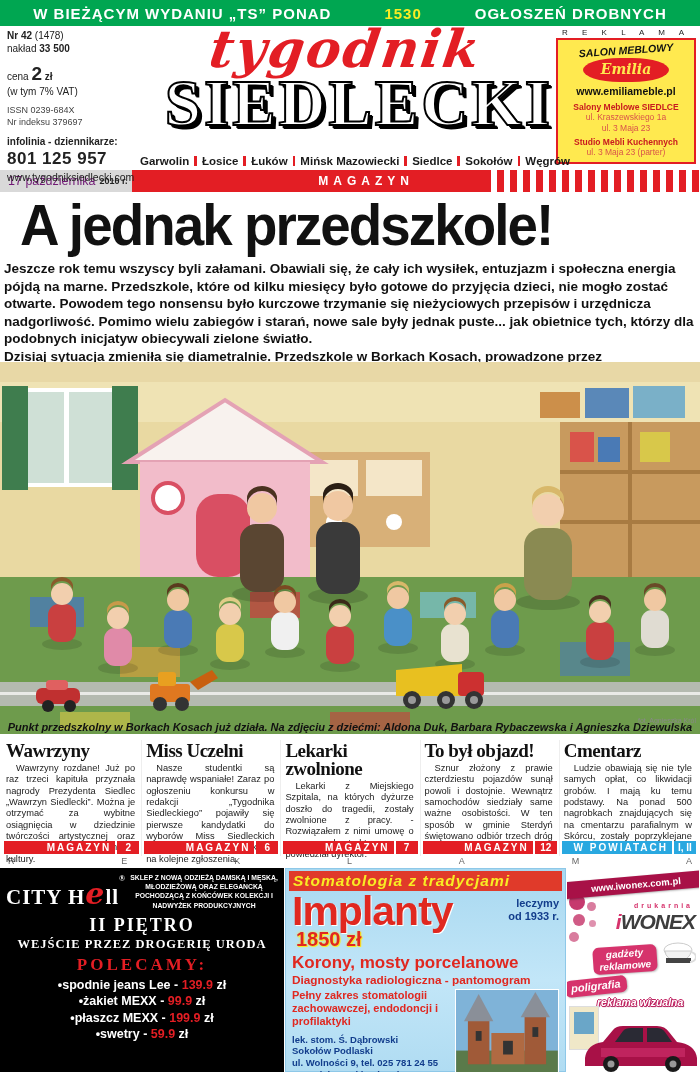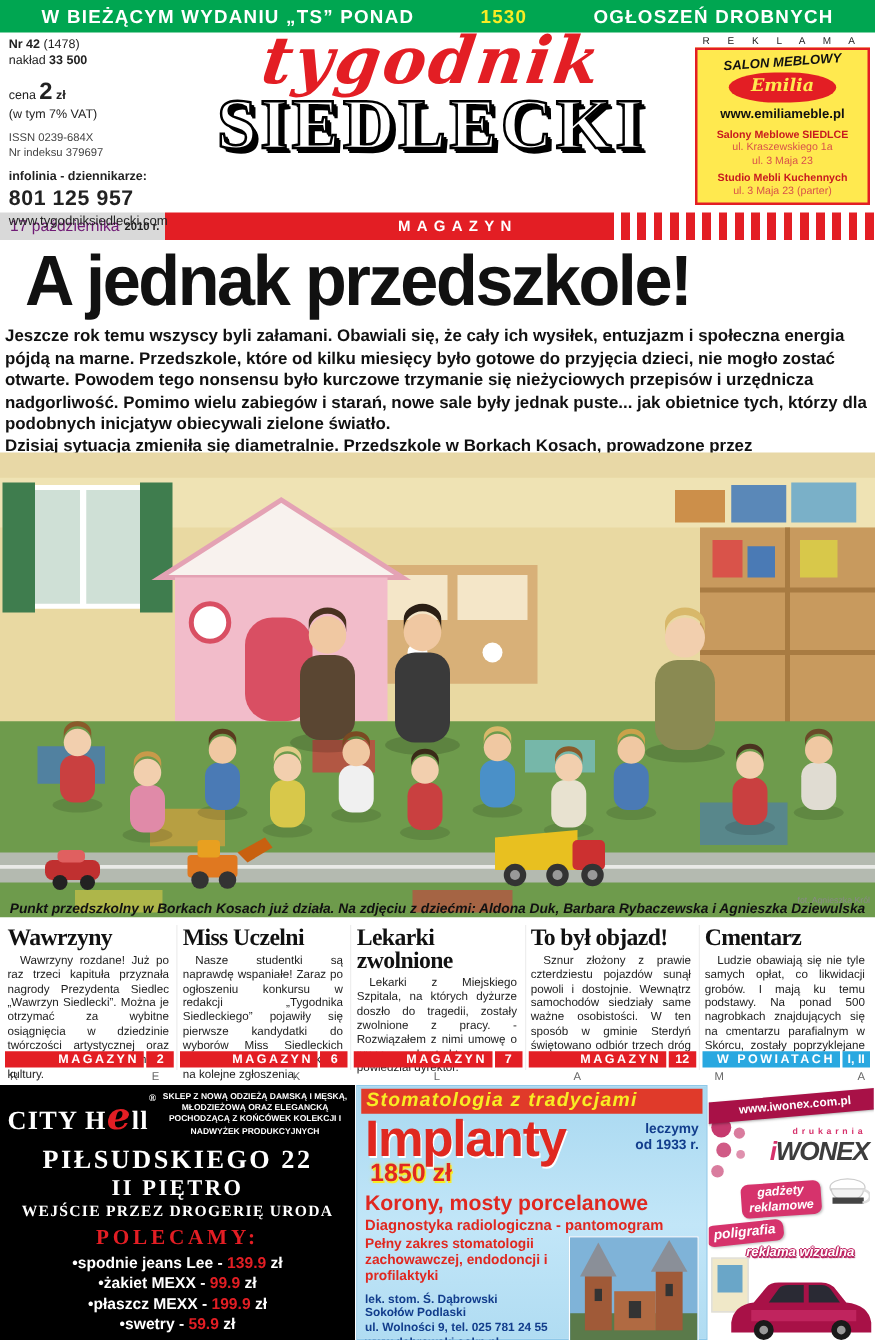--- a/index.html
+++ b/index.html
@@ -20,23 +20,23 @@
   .price-line { font-size:10px; }
   .price-line .big { font-size:19px; font-weight:bold; }
   .small-gray { font-size:9px; color:#444; }
   .infol { font-weight:bold; font-size:10px; margin-top:8px; }
   .phone { font-weight:bold; font-size:17px; letter-spacing:0.5px; }
   .site { font-size:10.5px; margin-top:1px; }
 
   .masthead { position:absolute; left:138px; top:0; width:415px; text-align:center; }
   .masthead-script { font-family:"DejaVu Serif", serif; font-style:italic; font-weight:bold;
     color:#e31e24; font-size:52px; line-height:0.9; transform:skewX(-8deg); letter-spacing:2px; }
-  .masthead-block { font-family:"Liberation Serif", serif; font-weight:bold; font-size:57px; line-height:0.95;
+  .masthead-block { font-family:"Liberation Serif", serif; font-weight:bold; font-size:65px; line-height:0.95;
     color:#fff; letter-spacing:3px; -webkit-text-stroke:2px #000;
-    text-shadow:3px 3px 0 #000, 4px 4px 0 #000; }
+    text-shadow:3px 3px 0 #000, 4px 4px 0 #000;text-align:right; }
 
   .reklama-col { position:absolute; right:4px; top:2px; width:140px; text-align:center; }
   .reklama-letters { font-size:8px; letter-spacing:6px; color:#222; margin-bottom:1px; }
   .emilia-box { border:2px solid #e31e24; background:#ffe94f; padding:4px 2px; font-size:8.5px; line-height:1.25; }
   .emilia-top { font-weight:bold; font-style:italic; font-size:10.5px; color:#111; transform:rotate(-4deg); }
   .emilia-oval { background:#e31e24; color:#ffe94f; border-radius:50%/60%; width:86px; margin:1px auto 3px;
     font-family:"DejaVu Serif", serif; font-style:italic; font-weight:bold; font-size:14px; padding:3px 0; }
   .emilia-www { font-weight:bold; font-size:10.5px; color:#111; margin-bottom:4px; }
   .emilia-red-b { color:#c81a1f; font-weight:bold; }
   .emilia-red { color:#d9534a; }
@@ -189,20 +189,35 @@
         <div class="emilia-oval">Emilia</div>
         <div class="emilia-www">www.emiliameble.pl</div>
         <div class="emilia-red-b">Salony Meblowe SIEDLCE</div>
         <div class="emilia-red">ul. Kraszewskiego 1a</div>
         <div class="emilia-red">ul. 3 Maja 23</div>
         <div class="emilia-red-b" style="margin-top:3px">Studio Mebli Kuchennych</div>
         <div class="emilia-red">ul. 3 Maja 23 (parter)</div>
       </div>
     </div>
 
+    <div class="towns-bar">
+      <span>Garwolin</span>
+        <i class="town-sep"></i>
+      <span>Łosice</span>
+        <i class="town-sep"></i>
+      <span>Łuków</span>
+        <i class="town-sep"></i>
+      <span>Mińsk Mazowiecki</span>
+        <i class="town-sep"></i>
+      <span>Siedlce</span>
+        <i class="town-sep"></i>
+      <span>Sokołów</span>
+        <i class="town-sep"></i>
+      <span>Węgrów</span>
+    </div>
   </div>
 
   <div class="date-bar">
     <div class="date-left">
       <span class="d1">17 października</span>
       <span class="d2">2010 r.</span>
     </div>
     <div class="date-red">
       <span>MAGAZYN</span>
     </div>
@@ -434,21 +449,20 @@
     <span>A</span>
   </div>
 
   <div class="ads">
 
     <div class="ad-cityhell">
       <div class="ch-top">
         <div class="ch-logo"><span>CITY H</span><span class="e">e</span><span>ll</span><span class="reg">®</span></div>
         <div class="ch-desc">SKLEP Z NOWĄ ODZIEŻĄ DAMSKĄ I MĘSKĄ, MŁODZIEŻOWĄ ORAZ ELEGANCKĄ POCHODZĄCĄ Z KOŃCÓWEK KOLEKCJI I NADWYŻEK PRODUKCYJNYCH</div>
       </div>
-      <div class="ch-addr1">PIŁSUDSKIEGO 22</div>
       <div class="ch-addr2">II PIĘTRO</div>
       <div class="ch-addr3">WEJŚCIE PRZEZ DROGERIĘ URODA</div>
       <div class="ch-promo">POLECAMY:</div>
       <div class="ch-item"><span>•spodnie jeans Lee - </span><span class="price">139.9</span><span> zł</span></div>
       <div class="ch-item"><span>•żakiet MEXX - </span><span class="price">99.9</span><span> zł</span></div>
       <div class="ch-item"><span>•płaszcz MEXX - </span><span class="price">199.9</span><span> zł</span></div>
       <div class="ch-item"><span>•swetry - </span><span class="price">59.9</span><span> zł</span></div>
     </div>
 
     <div class="ad-dental">

